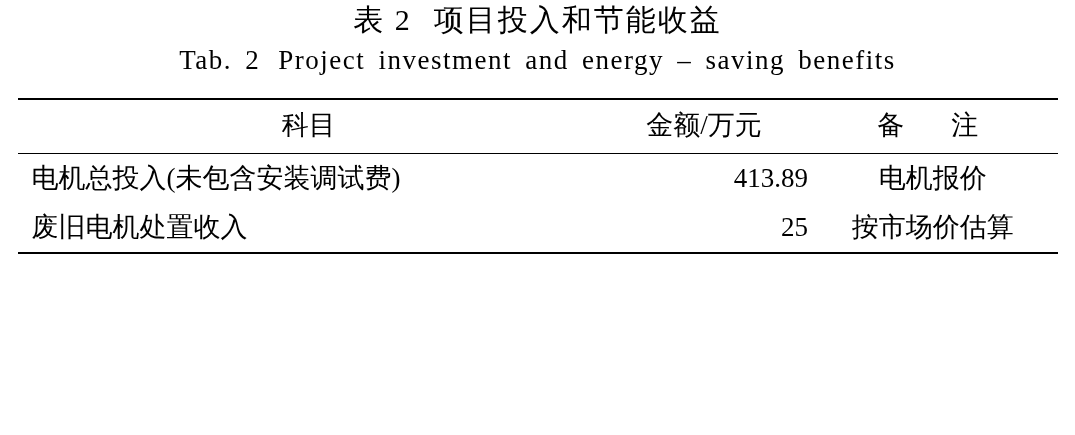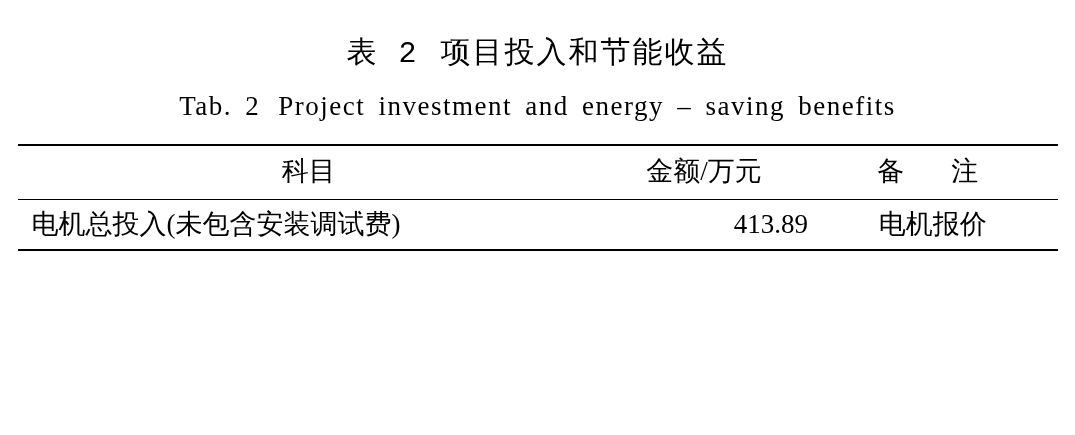--- a/index.html
+++ b/index.html
@@ -17,31 +17,31 @@
   .page {
     width: 1075px;
     height: 435px;
     position: relative;
     box-sizing: border-box;
   }
   .title-cn {
     text-align: center;
     font-size: 30px;
     letter-spacing: 2px;
-    margin-top: 32px;
-    font-family: Liberation Mono, monospace;
+    margin-top: 0;
+    font-family: Liberation Serif, serif;
     font-weight: 400;
   }
   .title-cn .tbl-no {
     margin-right: 22px;
   }
   .title-en {
     text-align: center;
     font-size: 27px;
-    margin-top: 18px;
+    margin-top: 4px;
     font-family: "Liberation Serif", "DejaVu Serif", serif;
     letter-spacing: 1.5px;
     word-spacing: 5px;
   }
   .title-en .tab-no {
     margin-right: 18px;
   }
   table.data {
     width: 1040px;
     margin: 22px auto 14px auto;
@@ -89,16 +89,21 @@
         <th class="col-amt">金额/万元</th>
         <th class="col-note hdr-note-spaced">备　注</th>
       </tr>
     </thead>
     <tbody>
       <tr>
         <td class="col-item">电机总投入(未包含安装调试费)</td>
         <td class="col-amt">413.89</td>
         <td class="col-note">电机报价</td>
       </tr>
+      <tr>
+        <td class="col-item">废旧电机处置收入</td>
+        <td class="col-amt">25</td>
+        <td class="col-note">按市场价估算</td>
+      </tr>
     </tbody>
   </table>
 
 </div>
 
 </body></html>

